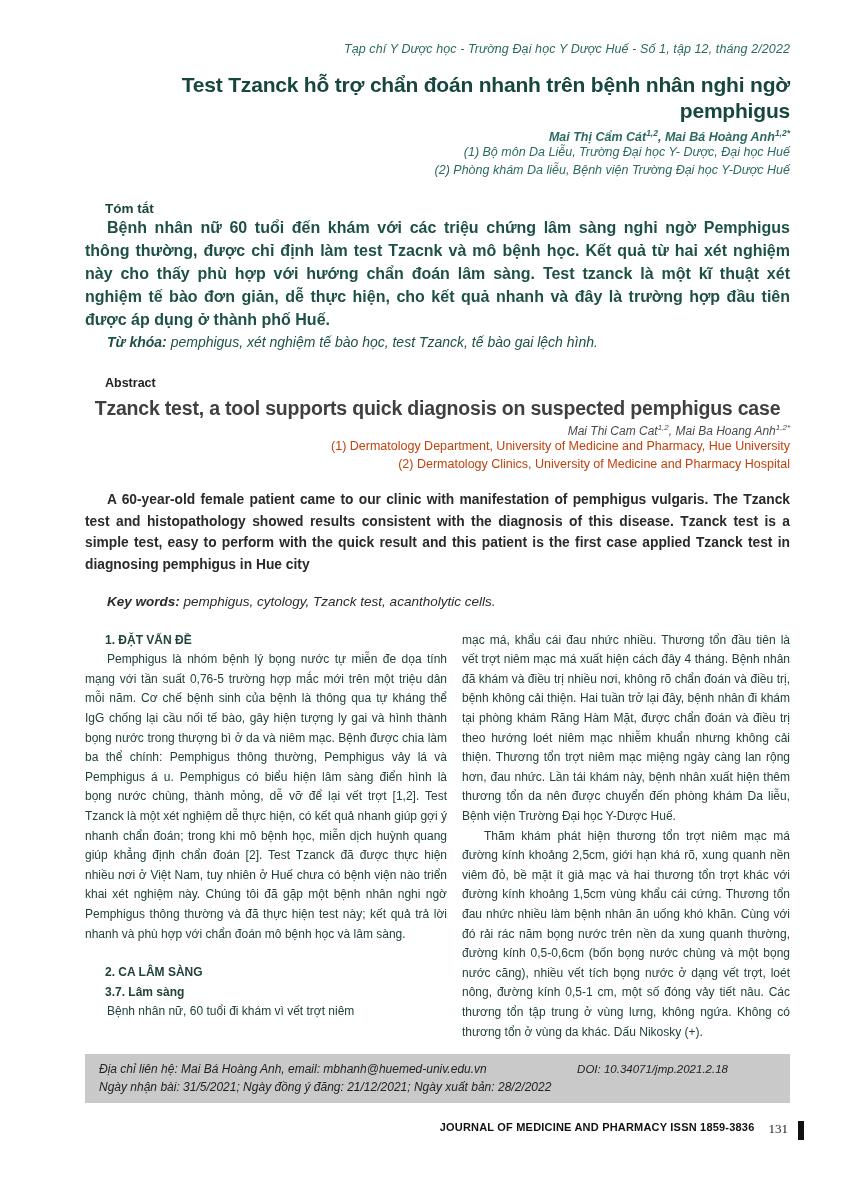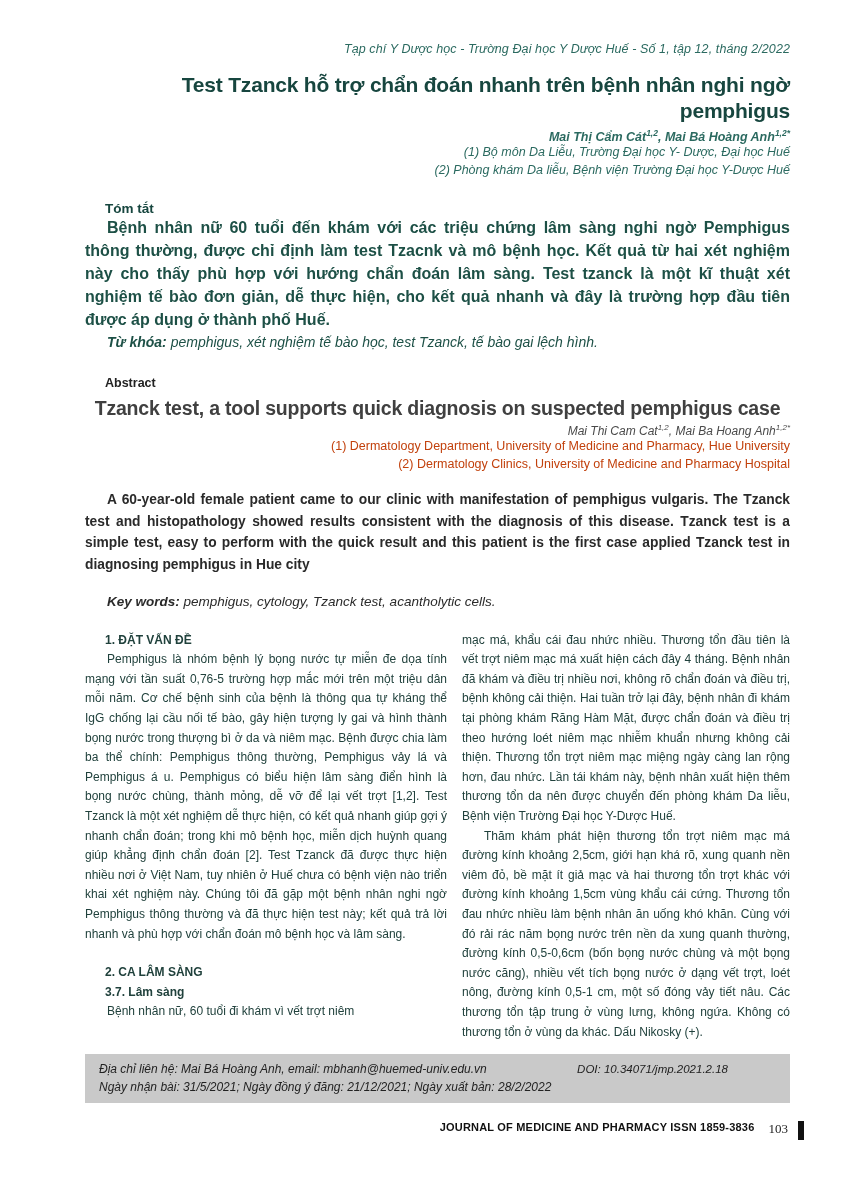--- a/index.html
+++ b/index.html
@@ -151,17 +151,17 @@
   <div class="contact-box">
     <div class="contact-row">
       <span>Địa chỉ liên hệ: Mai Bá Hoàng Anh, email: mbhanh@huemed-univ.edu.vn</span>
       <span class="doi">DOI: 10.34071/jmp.2021.2.18</span>
     </div>
     <div>Ngày nhận bài: 31/5/2021; Ngày đồng ý đăng: 21/12/2021; Ngày xuất bản: 28/2/2022</div>
   </div>
 
   <div class="bottom-row">
     <span class="journal-name">JOURNAL OF MEDICINE AND PHARMACY ISSN 1859-3836</span>
-    <span class="page-num">103</span>
+    <span class="page-num">131</span>
     <span class="page-bar"></span>
   </div>
 
 </div>
 
 </body></html>

